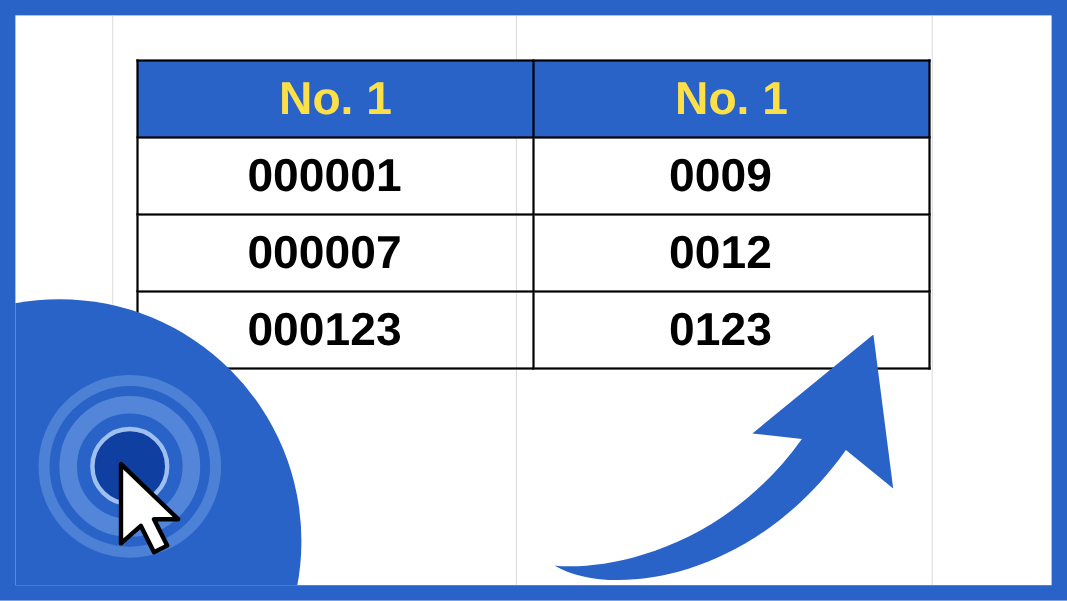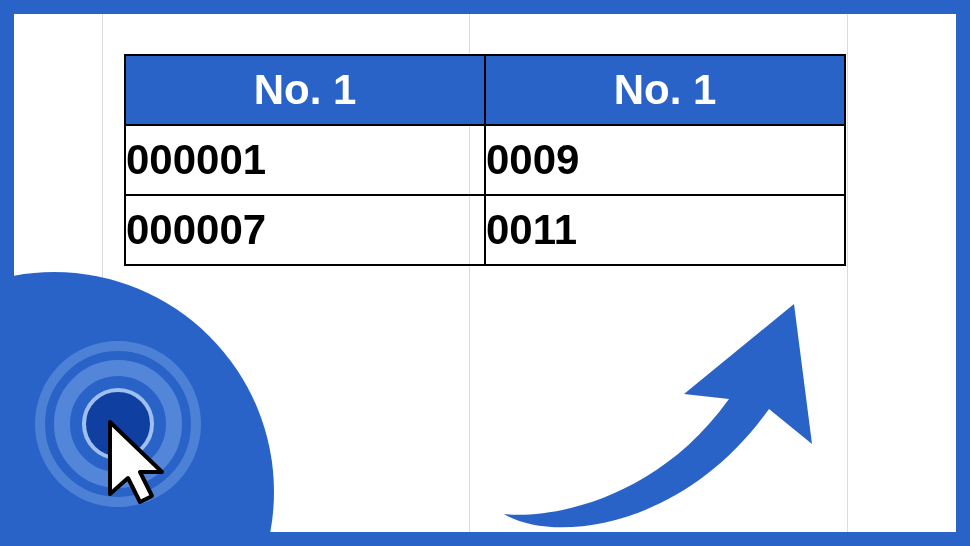--- a/index.html
+++ b/index.html
@@ -39,27 +39,27 @@
       font-size: 42px;
       font-weight: bold;
       color: #000;
     }
     .data-table th, .data-table td {
       border: 2px solid #000;
       height: 70px;
     }
     .data-table th {
       background: #2a63c8;
-      color: #ffffff;
+      color: #fde047;
       font-weight: bold;
       text-align: center;
       width: 360px;
     }
     .data-table td {
-      text-align: left;
+      text-align: center;
       padding-right: 20px;
       width: 360px;
     }
     
     .arrow {
       position: absolute;
       left: 470px;
       top: 290px;
       width: 360px;
       height: 230px;
@@ -101,21 +101,25 @@
         <th>No. 1</th>
       </tr>
     </thead>
     <tbody>
       <tr>
         <td>000001</td>
         <td>0009</td>
       </tr>
       <tr>
         <td>000007</td>
-        <td>0011</td>
+        <td>0012</td>
+      </tr>
+      <tr>
+        <td>000123</td>
+        <td>0123</td>
       </tr>
     </tbody>
   </table>
 
   <svg class="arrow" viewBox="0 0 360 230">
     <path d="M 20 210 
              C 60 215, 170 200, 245 95
              L 200 90
              L 310 0
              L 328 140

